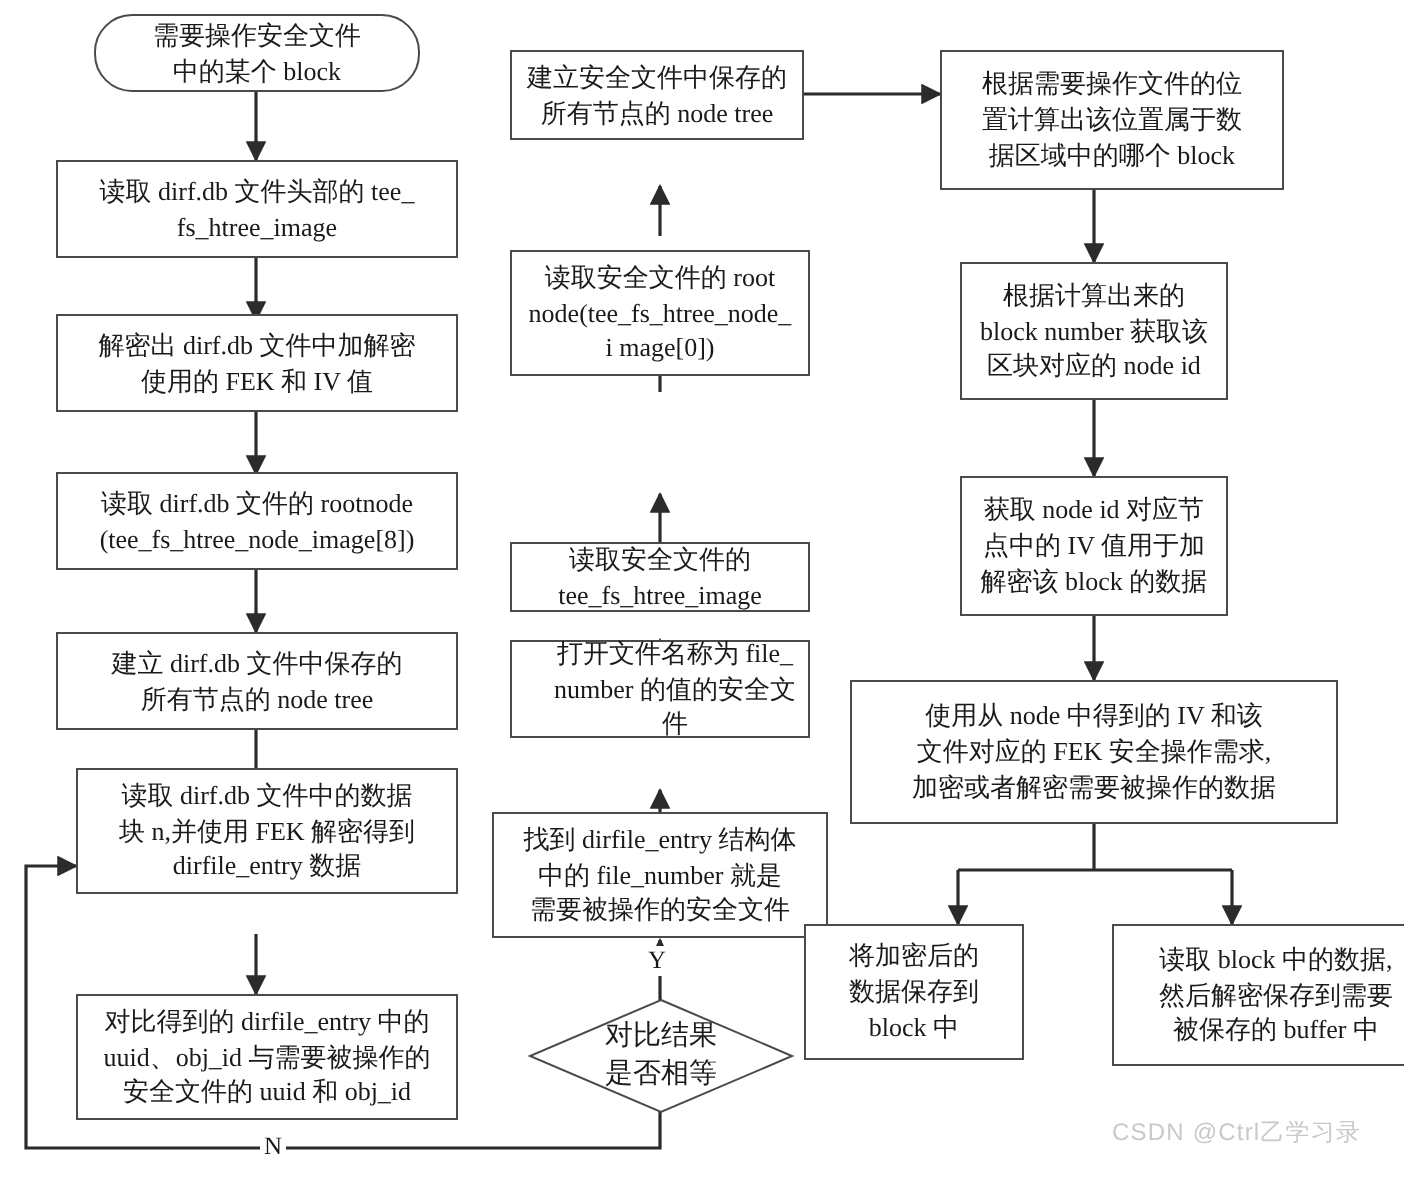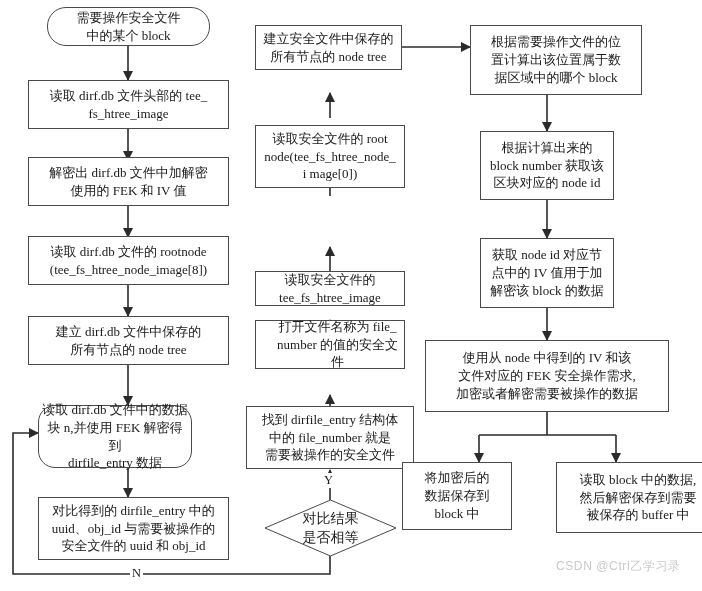--- a/index.html
+++ b/index.html
@@ -136,21 +136,21 @@
 
   <div class="node" style="left:28px; top:157px; width:201px; height:49px;">解密出 dirf.db 文件中加解密
 使用的 FEK 和 IV 值</div>
 
   <div class="node" style="left:28px; top:236px; width:201px; height:49px;">读取 dirf.db 文件的 rootnode
 (tee_fs_htree_node_image[8])</div>
 
   <div class="node" style="left:28px; top:316px; width:201px; height:49px;">建立 dirf.db 文件中保存的
 所有节点的 node tree</div>
 
-  <div class="node" style="left:38px; top:405px; width:154px; height:63px;border-radius:17px;">读取 dirf.db 文件中的数据
+  <div class="node" style="left:38px; top:384px; width:191px; height:63px;">读取 dirf.db 文件中的数据
 块 n,并使用 FEK 解密得到
 dirfile_entry 数据</div>
 
   <div class="node" style="left:38px; top:497px; width:191px; height:63px;">对比得到的 dirfile_entry 中的
 uuid、obj_id 与需要被操作的
 安全文件的 uuid 和 obj_id</div>
 
   <div class="diamond-wrap" style="left:265px; top:500px; width:131px; height:56px;">
     <svg width="131" height="56" viewBox="0 0 131 56" xmlns="http://www.w3.org/2000/svg">
       <polygon points="65.5,0 131,28 65.5,56 0,28" fill="#ffffff" stroke="#4a4a4a" stroke-width="1"></polygon>

